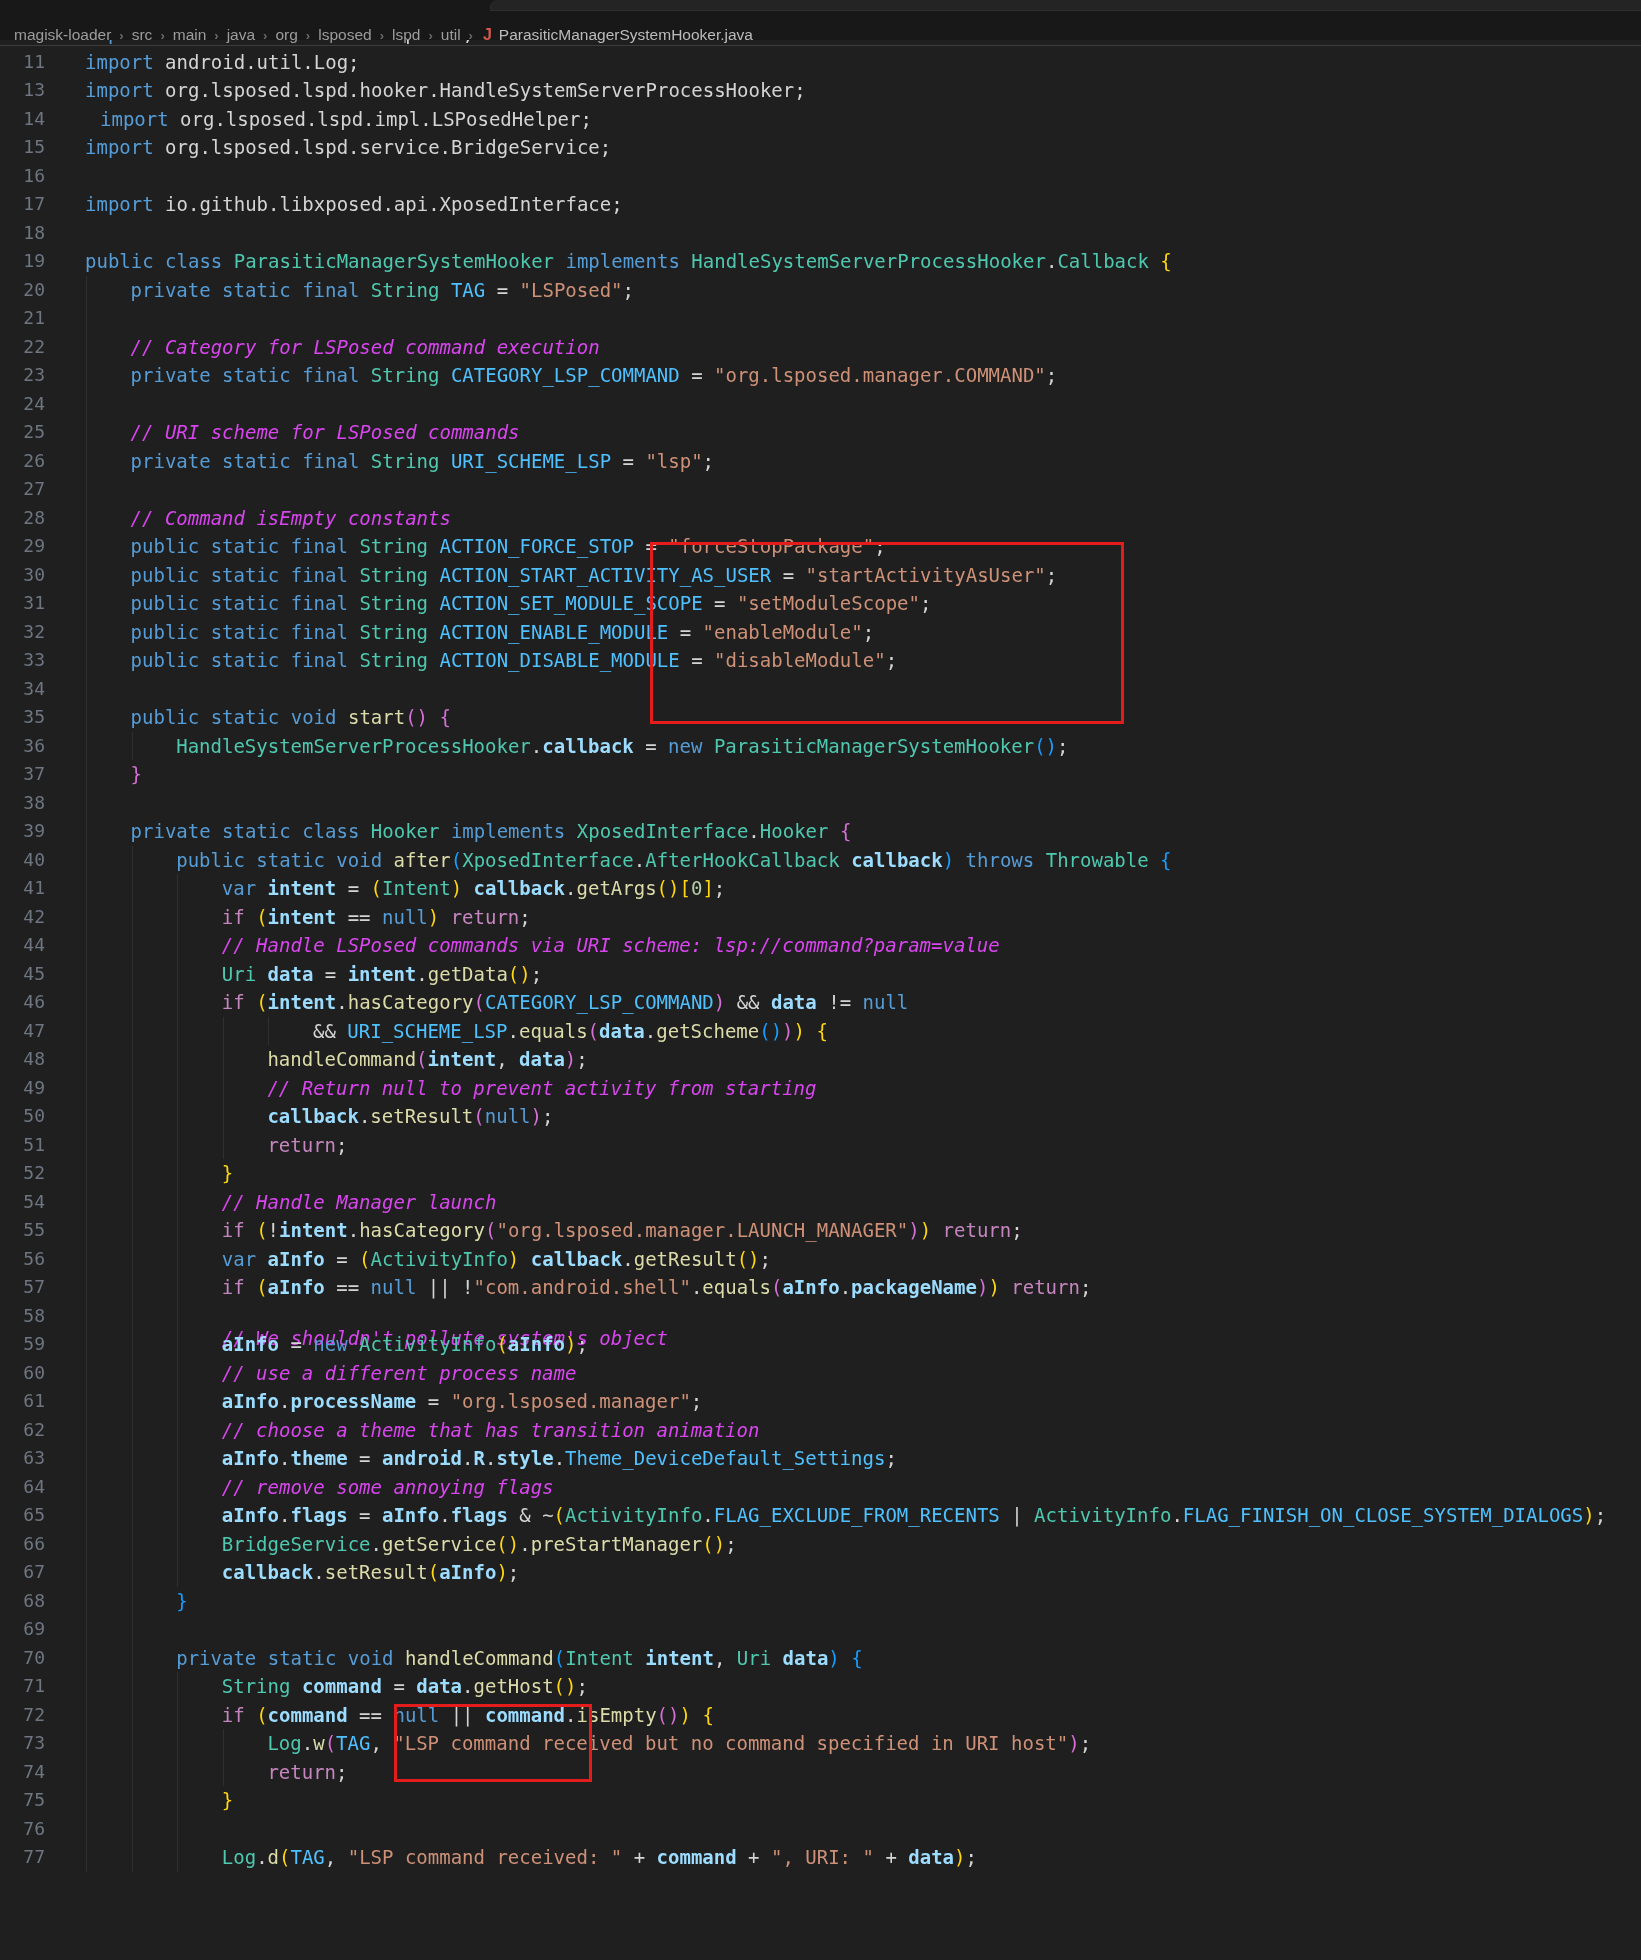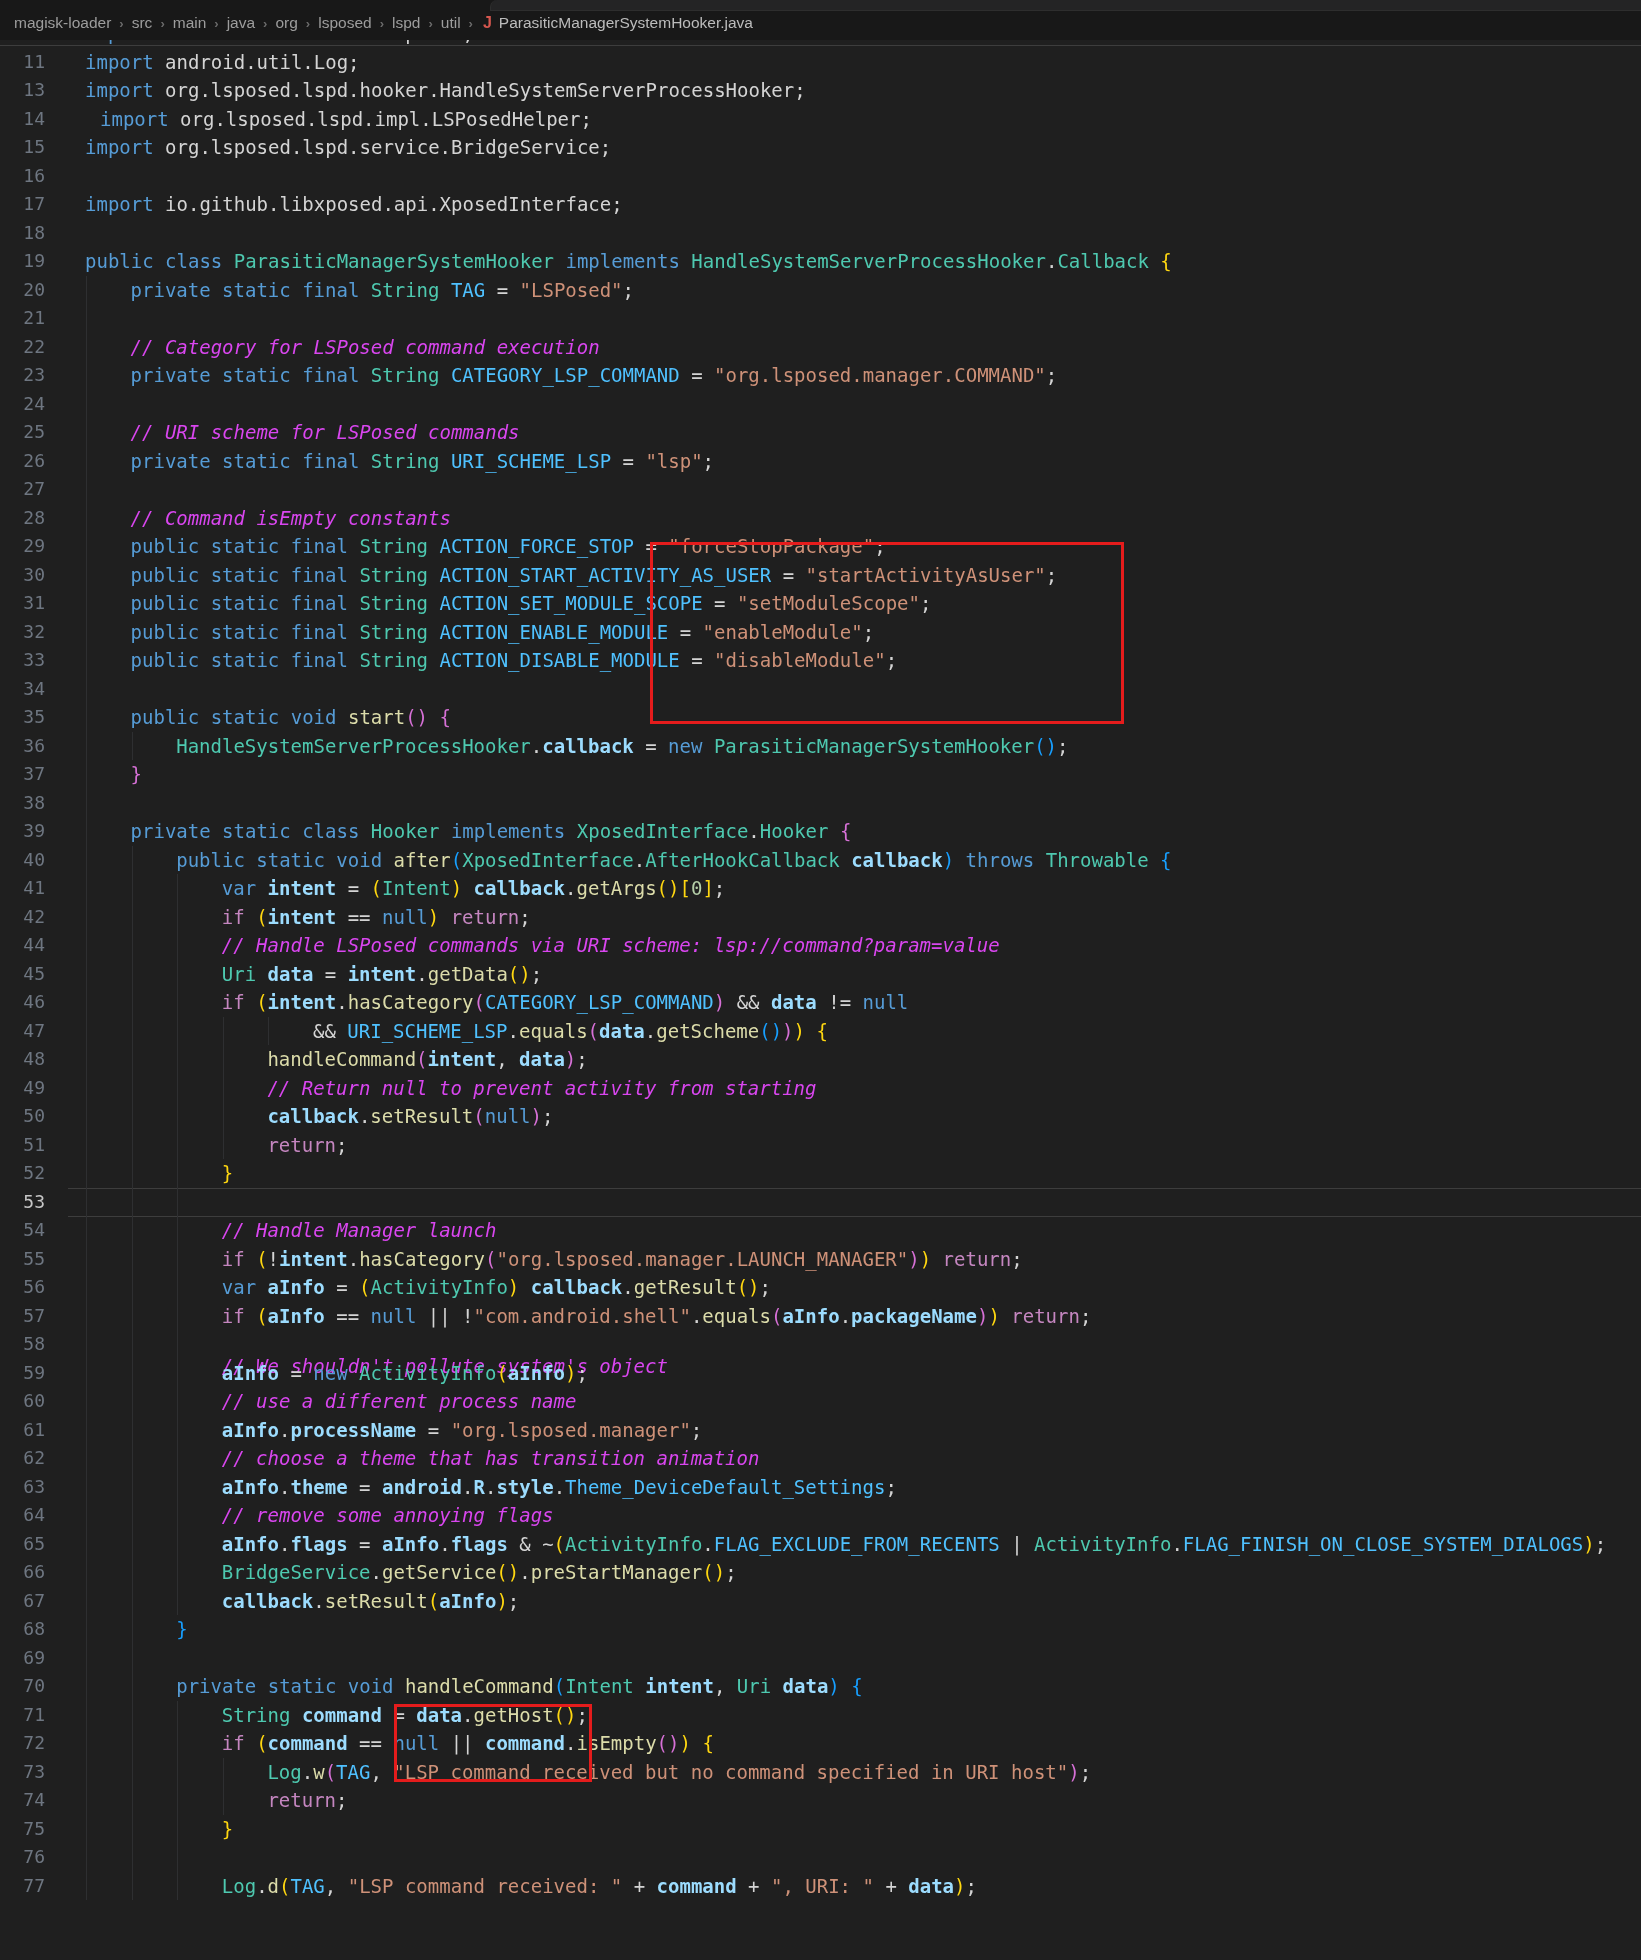--- a/index.html
+++ b/index.html
@@ -12,21 +12,21 @@
   .topbar{
     position:absolute;top:0;left:0;width:100%;height:40px;
     background:#181818;z-index:5;
   }
   .tab-sliver{
     position:absolute;top:0;left:490px;right:0;height:10px;
     background:#242425;border-bottom:1px solid #2e2e2e;border-left:1px solid #2e2e2e;
     border-top-left-radius:7px;
   }
   .breadcrumb{
-    position:absolute;top:11px;left:14px;height:24px;
+    position:absolute;top:23px;left:14px;height:24px;
     display:flex;align-items:center;white-space:nowrap;
     font-family:"Liberation Sans","DejaVu Sans",sans-serif;
     font-size:15.5px;color:#9d9d9d;z-index:6;
   }
   .crumb{cursor:pointer;}
   .sep{color:#6b6b6b;margin:0 8px;font-size:13px;font-weight:bold;}
   .file-icon{font-weight:bold;margin:0 7px 0 2px;font-size:16px;}
   .file-name{color:#bcbcbc;}
   .sticky-line{
     position:absolute;top:45px;left:0;width:100%;height:1px;
@@ -102,21 +102,20 @@
     <div class="row"><span class="ln">42</span><i class="g" style="left: 86px;"></i><i class="g" style="left: 131.6px;"></i><i class="g" style="left: 177.2px;"></i><span class="code" style="left: 221.8px;"><span class="t-ctl">if</span><span class="t-pun"> </span><span class="t-b1">(</span><span class="t-var">intent</span><span class="t-pun"> == </span><span class="t-kw">null</span><span class="t-b1">)</span><span class="t-pun"> </span><span class="t-ctl">return</span><span class="t-pun">;</span></span></div>
     <div class="row"><span class="ln">44</span><i class="g" style="left: 86px;"></i><i class="g" style="left: 131.6px;"></i><i class="g" style="left: 177.2px;"></i><span class="code" style="left: 221.8px;"><span class="t-com">// Handle LSPosed commands via URI scheme: lsp://command?param=value</span></span></div>
     <div class="row"><span class="ln">45</span><i class="g" style="left: 86px;"></i><i class="g" style="left: 131.6px;"></i><i class="g" style="left: 177.2px;"></i><span class="code" style="left: 221.8px;"><span class="t-typ">Uri</span><span class="t-pun"> </span><span class="t-var">data</span><span class="t-pun"> = </span><span class="t-var">intent</span><span class="t-pun">.</span><span class="t-fn">getData</span><span class="t-b1">()</span><span class="t-pun">;</span></span></div>
     <div class="row"><span class="ln">46</span><i class="g" style="left: 86px;"></i><i class="g" style="left: 131.6px;"></i><i class="g" style="left: 177.2px;"></i><span class="code" style="left: 221.8px;"><span class="t-ctl">if</span><span class="t-pun"> </span><span class="t-b1">(</span><span class="t-var">intent</span><span class="t-pun">.</span><span class="t-fn">hasCategory</span><span class="t-b2">(</span><span class="t-cst">CATEGORY_LSP_COMMAND</span><span class="t-b2">)</span><span class="t-pun"> &amp;&amp; </span><span class="t-var">data</span><span class="t-pun"> != </span><span class="t-kw">null</span></span></div>
     <div class="row"><span class="ln">47</span><i class="g" style="left: 86px;"></i><i class="g" style="left: 131.6px;"></i><i class="g" style="left: 177.2px;"></i><i class="g" style="left: 222.8px;"></i><i class="g" style="left: 268.4px;"></i><span class="code" style="left: 313px;"><span class="t-pun">&amp;&amp; </span><span class="t-cst">URI_SCHEME_LSP</span><span class="t-pun">.</span><span class="t-fn">equals</span><span class="t-b2">(</span><span class="t-var">data</span><span class="t-pun">.</span><span class="t-fn">getScheme</span><span class="t-b3">()</span><span class="t-b2">)</span><span class="t-b1">)</span><span class="t-pun"> </span><span class="t-b1">{</span></span></div>
     <div class="row"><span class="ln">48</span><i class="g" style="left: 86px;"></i><i class="g" style="left: 131.6px;"></i><i class="g" style="left: 177.2px;"></i><i class="g" style="left: 222.8px;"></i><span class="code" style="left: 267.4px;"><span class="t-fn">handleCommand</span><span class="t-b2">(</span><span class="t-var">intent</span><span class="t-pun">, </span><span class="t-var">data</span><span class="t-b2">)</span><span class="t-pun">;</span></span></div>
     <div class="row"><span class="ln">49</span><i class="g" style="left: 86px;"></i><i class="g" style="left: 131.6px;"></i><i class="g" style="left: 177.2px;"></i><i class="g" style="left: 222.8px;"></i><span class="code" style="left: 267.4px;"><span class="t-com">// Return null to prevent activity from starting</span></span></div>
     <div class="row"><span class="ln">50</span><i class="g" style="left: 86px;"></i><i class="g" style="left: 131.6px;"></i><i class="g" style="left: 177.2px;"></i><i class="g" style="left: 222.8px;"></i><span class="code" style="left: 267.4px;"><span class="t-var">callback</span><span class="t-pun">.</span><span class="t-fn">setResult</span><span class="t-b2">(</span><span class="t-kw">null</span><span class="t-b2">)</span><span class="t-pun">;</span></span></div>
     <div class="row"><span class="ln">51</span><i class="g" style="left: 86px;"></i><i class="g" style="left: 131.6px;"></i><i class="g" style="left: 177.2px;"></i><i class="g" style="left: 222.8px;"></i><span class="code" style="left: 267.4px;"><span class="t-ctl">return</span><span class="t-pun">;</span></span></div>
     <div class="row"><span class="ln">52</span><i class="g" style="left: 86px;"></i><i class="g" style="left: 131.6px;"></i><i class="g" style="left: 177.2px;"></i><span class="code" style="left: 221.8px;"><span class="t-b1">}</span></span></div>
-    <div class="row cur"><span class="ln">53</span><i class="g" style="left: 86px;"></i><i class="g" style="left: 131.6px;"></i><i class="g" style="left: 177.2px;"></i><span class="code" style="left: 85px;"></span></div>
     <div class="row"><span class="ln">54</span><i class="g" style="left: 86px;"></i><i class="g" style="left: 131.6px;"></i><i class="g" style="left: 177.2px;"></i><span class="code" style="left: 221.8px;"><span class="t-com">// Handle Manager launch</span></span></div>
     <div class="row"><span class="ln">55</span><i class="g" style="left: 86px;"></i><i class="g" style="left: 131.6px;"></i><i class="g" style="left: 177.2px;"></i><span class="code" style="left: 221.8px;"><span class="t-ctl">if</span><span class="t-pun"> </span><span class="t-b1">(</span><span class="t-pun">!</span><span class="t-var">intent</span><span class="t-pun">.</span><span class="t-fn">hasCategory</span><span class="t-b2">(</span><span class="t-str">"org.lsposed.manager.LAUNCH_MANAGER"</span><span class="t-b2">)</span><span class="t-b1">)</span><span class="t-pun"> </span><span class="t-ctl">return</span><span class="t-pun">;</span></span></div>
     <div class="row"><span class="ln">56</span><i class="g" style="left: 86px;"></i><i class="g" style="left: 131.6px;"></i><i class="g" style="left: 177.2px;"></i><span class="code" style="left: 221.8px;"><span class="t-kw">var</span><span class="t-pun"> </span><span class="t-var">aInfo</span><span class="t-pun"> = </span><span class="t-b1">(</span><span class="t-typ">ActivityInfo</span><span class="t-b1">)</span><span class="t-pun"> </span><span class="t-var">callback</span><span class="t-pun">.</span><span class="t-fn">getResult</span><span class="t-b1">()</span><span class="t-pun">;</span></span></div>
     <div class="row"><span class="ln">57</span><i class="g" style="left: 86px;"></i><i class="g" style="left: 131.6px;"></i><i class="g" style="left: 177.2px;"></i><span class="code" style="left: 221.8px;"><span class="t-ctl">if</span><span class="t-pun"> </span><span class="t-b1">(</span><span class="t-var">aInfo</span><span class="t-pun"> == </span><span class="t-kw">null</span><span class="t-pun"> || !</span><span class="t-str">"com.android.shell"</span><span class="t-pun">.</span><span class="t-fn">equals</span><span class="t-b2">(</span><span class="t-var">aInfo</span><span class="t-pun">.</span><span class="t-var">packageName</span><span class="t-b2">)</span><span class="t-b1">)</span><span class="t-pun"> </span><span class="t-ctl">return</span><span class="t-pun">;</span></span></div>
     <div class="row"><span class="ln">58</span><i class="g" style="left: 86px;"></i><i class="g" style="left: 131.6px;"></i><i class="g" style="left: 177.2px;"></i><span class="code" style="left: 221.8px; margin-top: 22px;"><span class="t-com">// We shouldn't pollute system's object</span></span></div>
     <div class="row"><span class="ln">59</span><i class="g" style="left: 86px;"></i><i class="g" style="left: 131.6px;"></i><i class="g" style="left: 177.2px;"></i><span class="code" style="left: 221.8px;"><span class="t-var">aInfo</span><span class="t-pun"> = </span><span class="t-kw">new</span><span class="t-pun"> </span><span class="t-typ">ActivityInfo</span><span class="t-b1">(</span><span class="t-var">aInfo</span><span class="t-b1">)</span><span class="t-pun">;</span></span></div>
     <div class="row"><span class="ln">60</span><i class="g" style="left: 86px;"></i><i class="g" style="left: 131.6px;"></i><i class="g" style="left: 177.2px;"></i><span class="code" style="left: 221.8px;"><span class="t-com">// use a different process name</span></span></div>
     <div class="row"><span class="ln">61</span><i class="g" style="left: 86px;"></i><i class="g" style="left: 131.6px;"></i><i class="g" style="left: 177.2px;"></i><span class="code" style="left: 221.8px;"><span class="t-var">aInfo</span><span class="t-pun">.</span><span class="t-var">processName</span><span class="t-pun"> = </span><span class="t-str">"org.lsposed.manager"</span><span class="t-pun">;</span></span></div>
     <div class="row"><span class="ln">62</span><i class="g" style="left: 86px;"></i><i class="g" style="left: 131.6px;"></i><i class="g" style="left: 177.2px;"></i><span class="code" style="left: 221.8px;"><span class="t-com">// choose a theme that has transition animation</span></span></div>
     <div class="row"><span class="ln">63</span><i class="g" style="left: 86px;"></i><i class="g" style="left: 131.6px;"></i><i class="g" style="left: 177.2px;"></i><span class="code" style="left: 221.8px;"><span class="t-var">aInfo</span><span class="t-pun">.</span><span class="t-var">theme</span><span class="t-pun"> = </span><span class="t-var">android</span><span class="t-pun">.</span><span class="t-var">R</span><span class="t-pun">.</span><span class="t-var">style</span><span class="t-pun">.</span><span class="t-cst">Theme_DeviceDefault_Settings</span><span class="t-pun">;</span></span></div>

